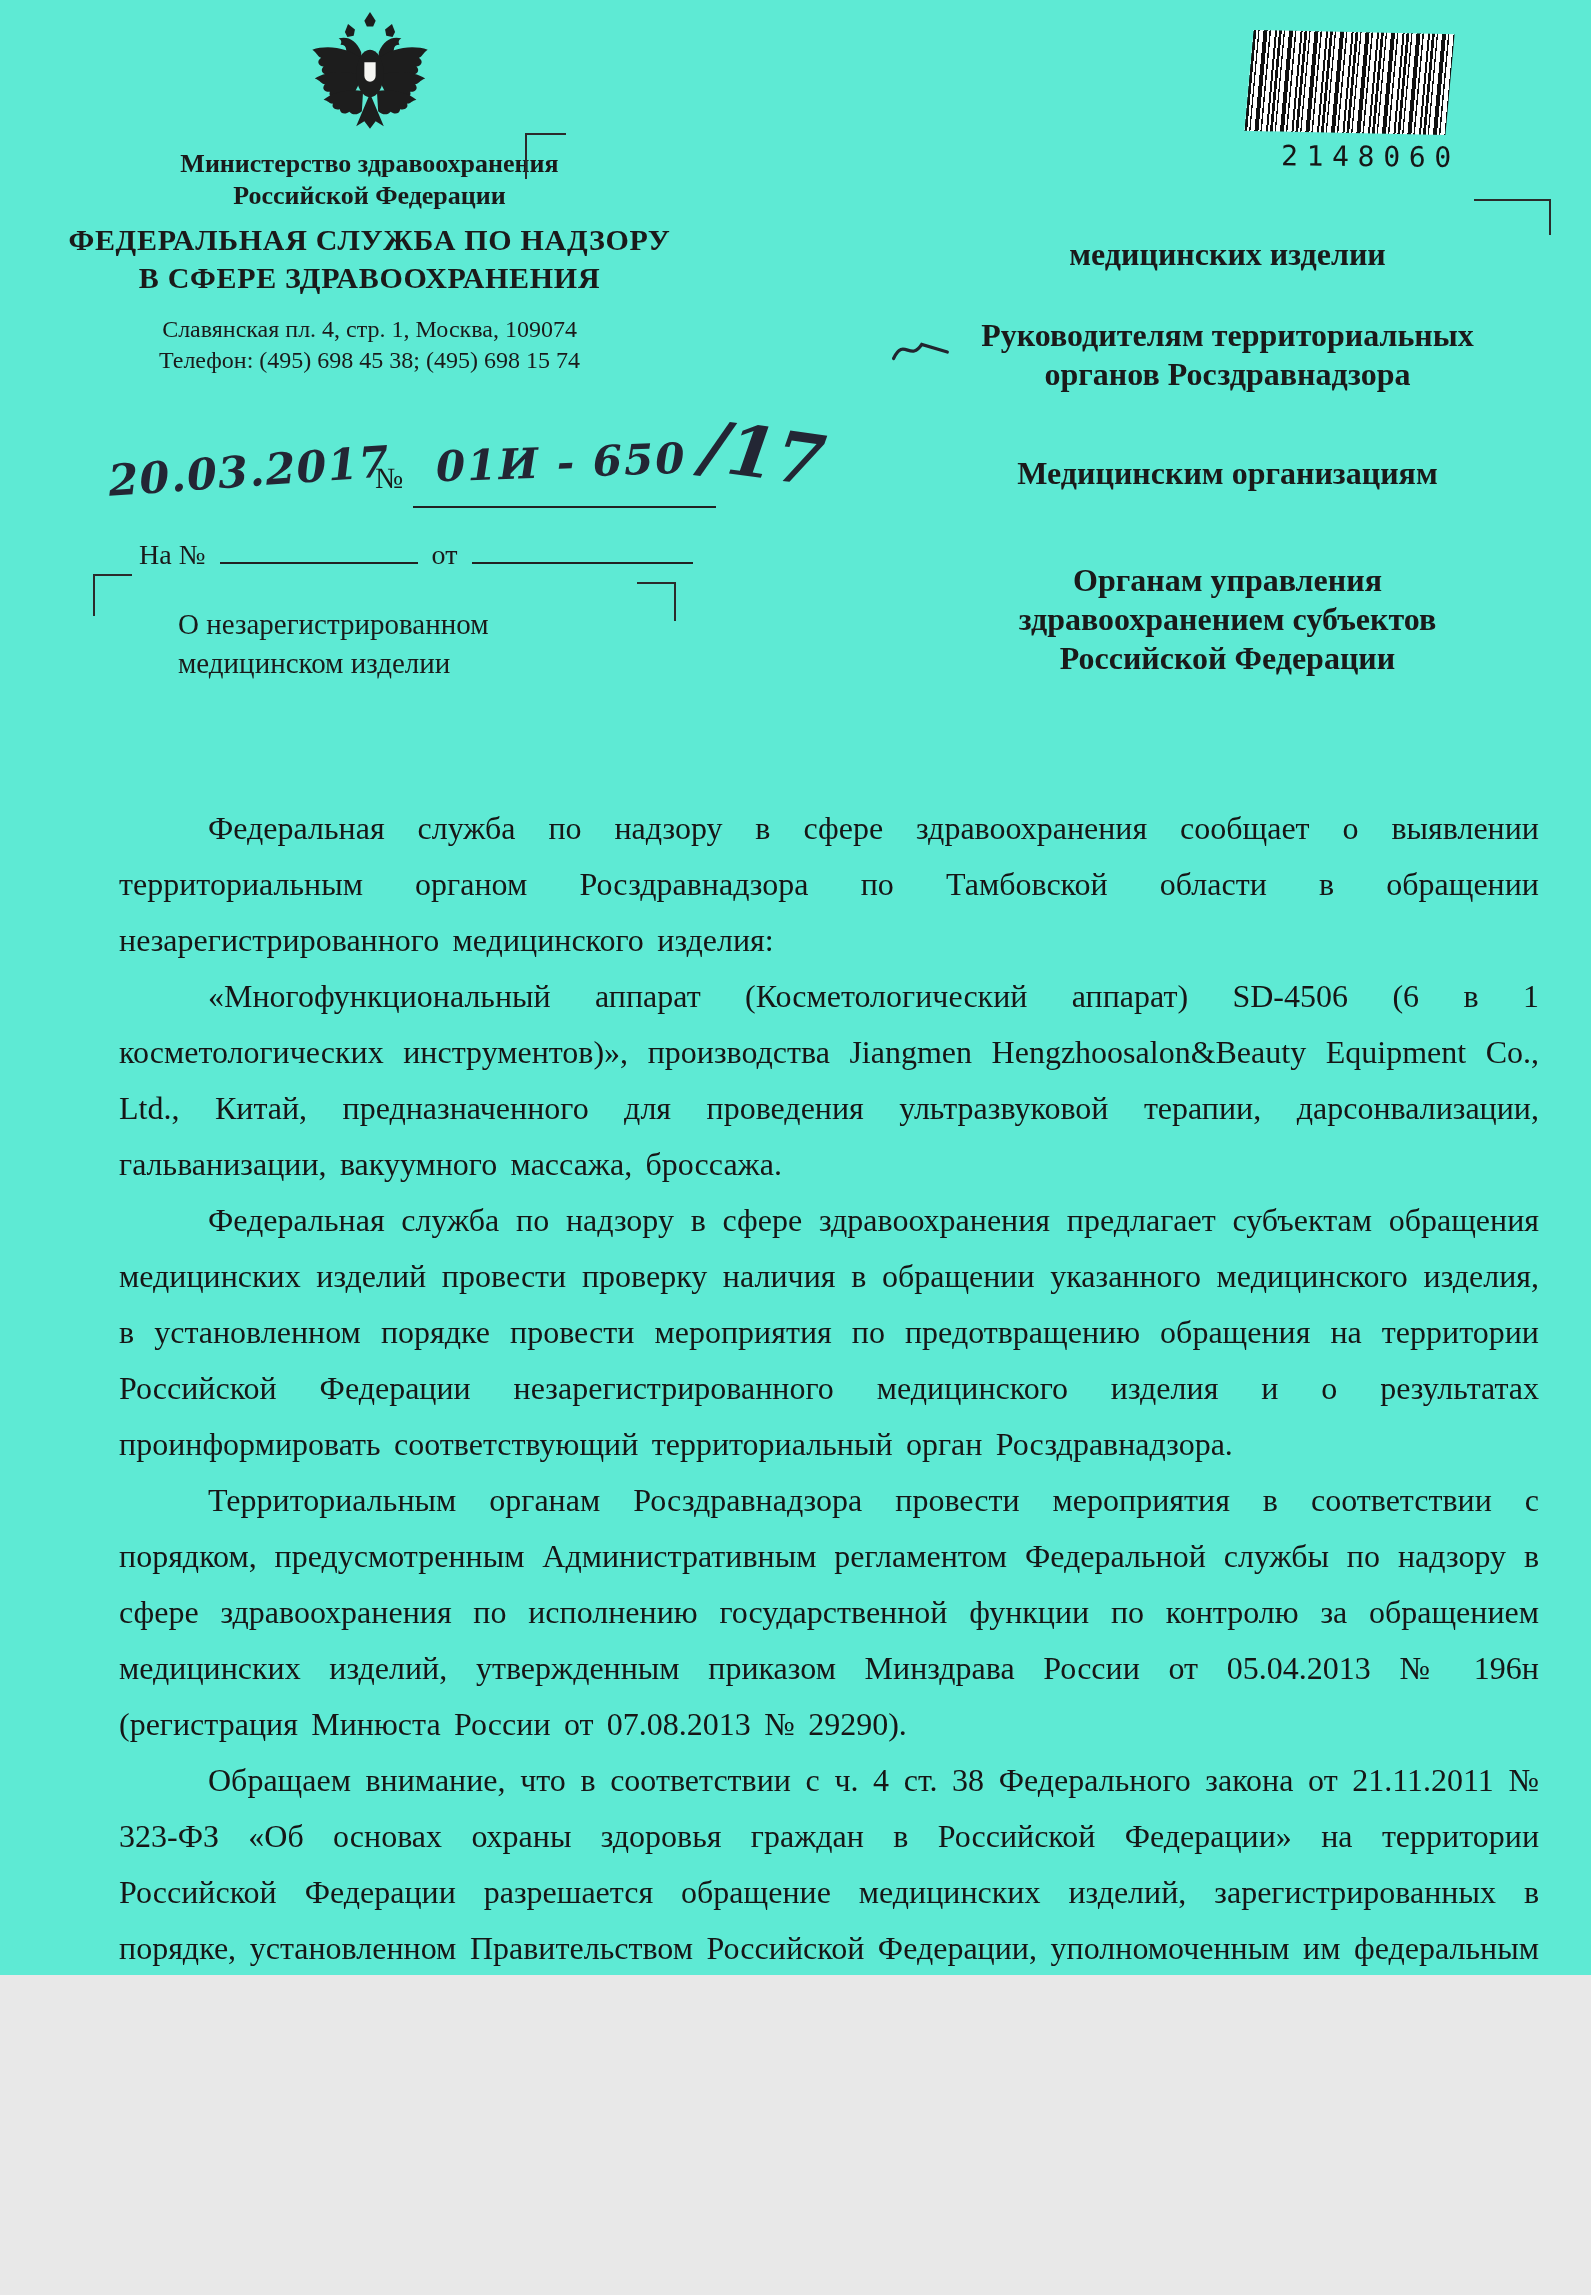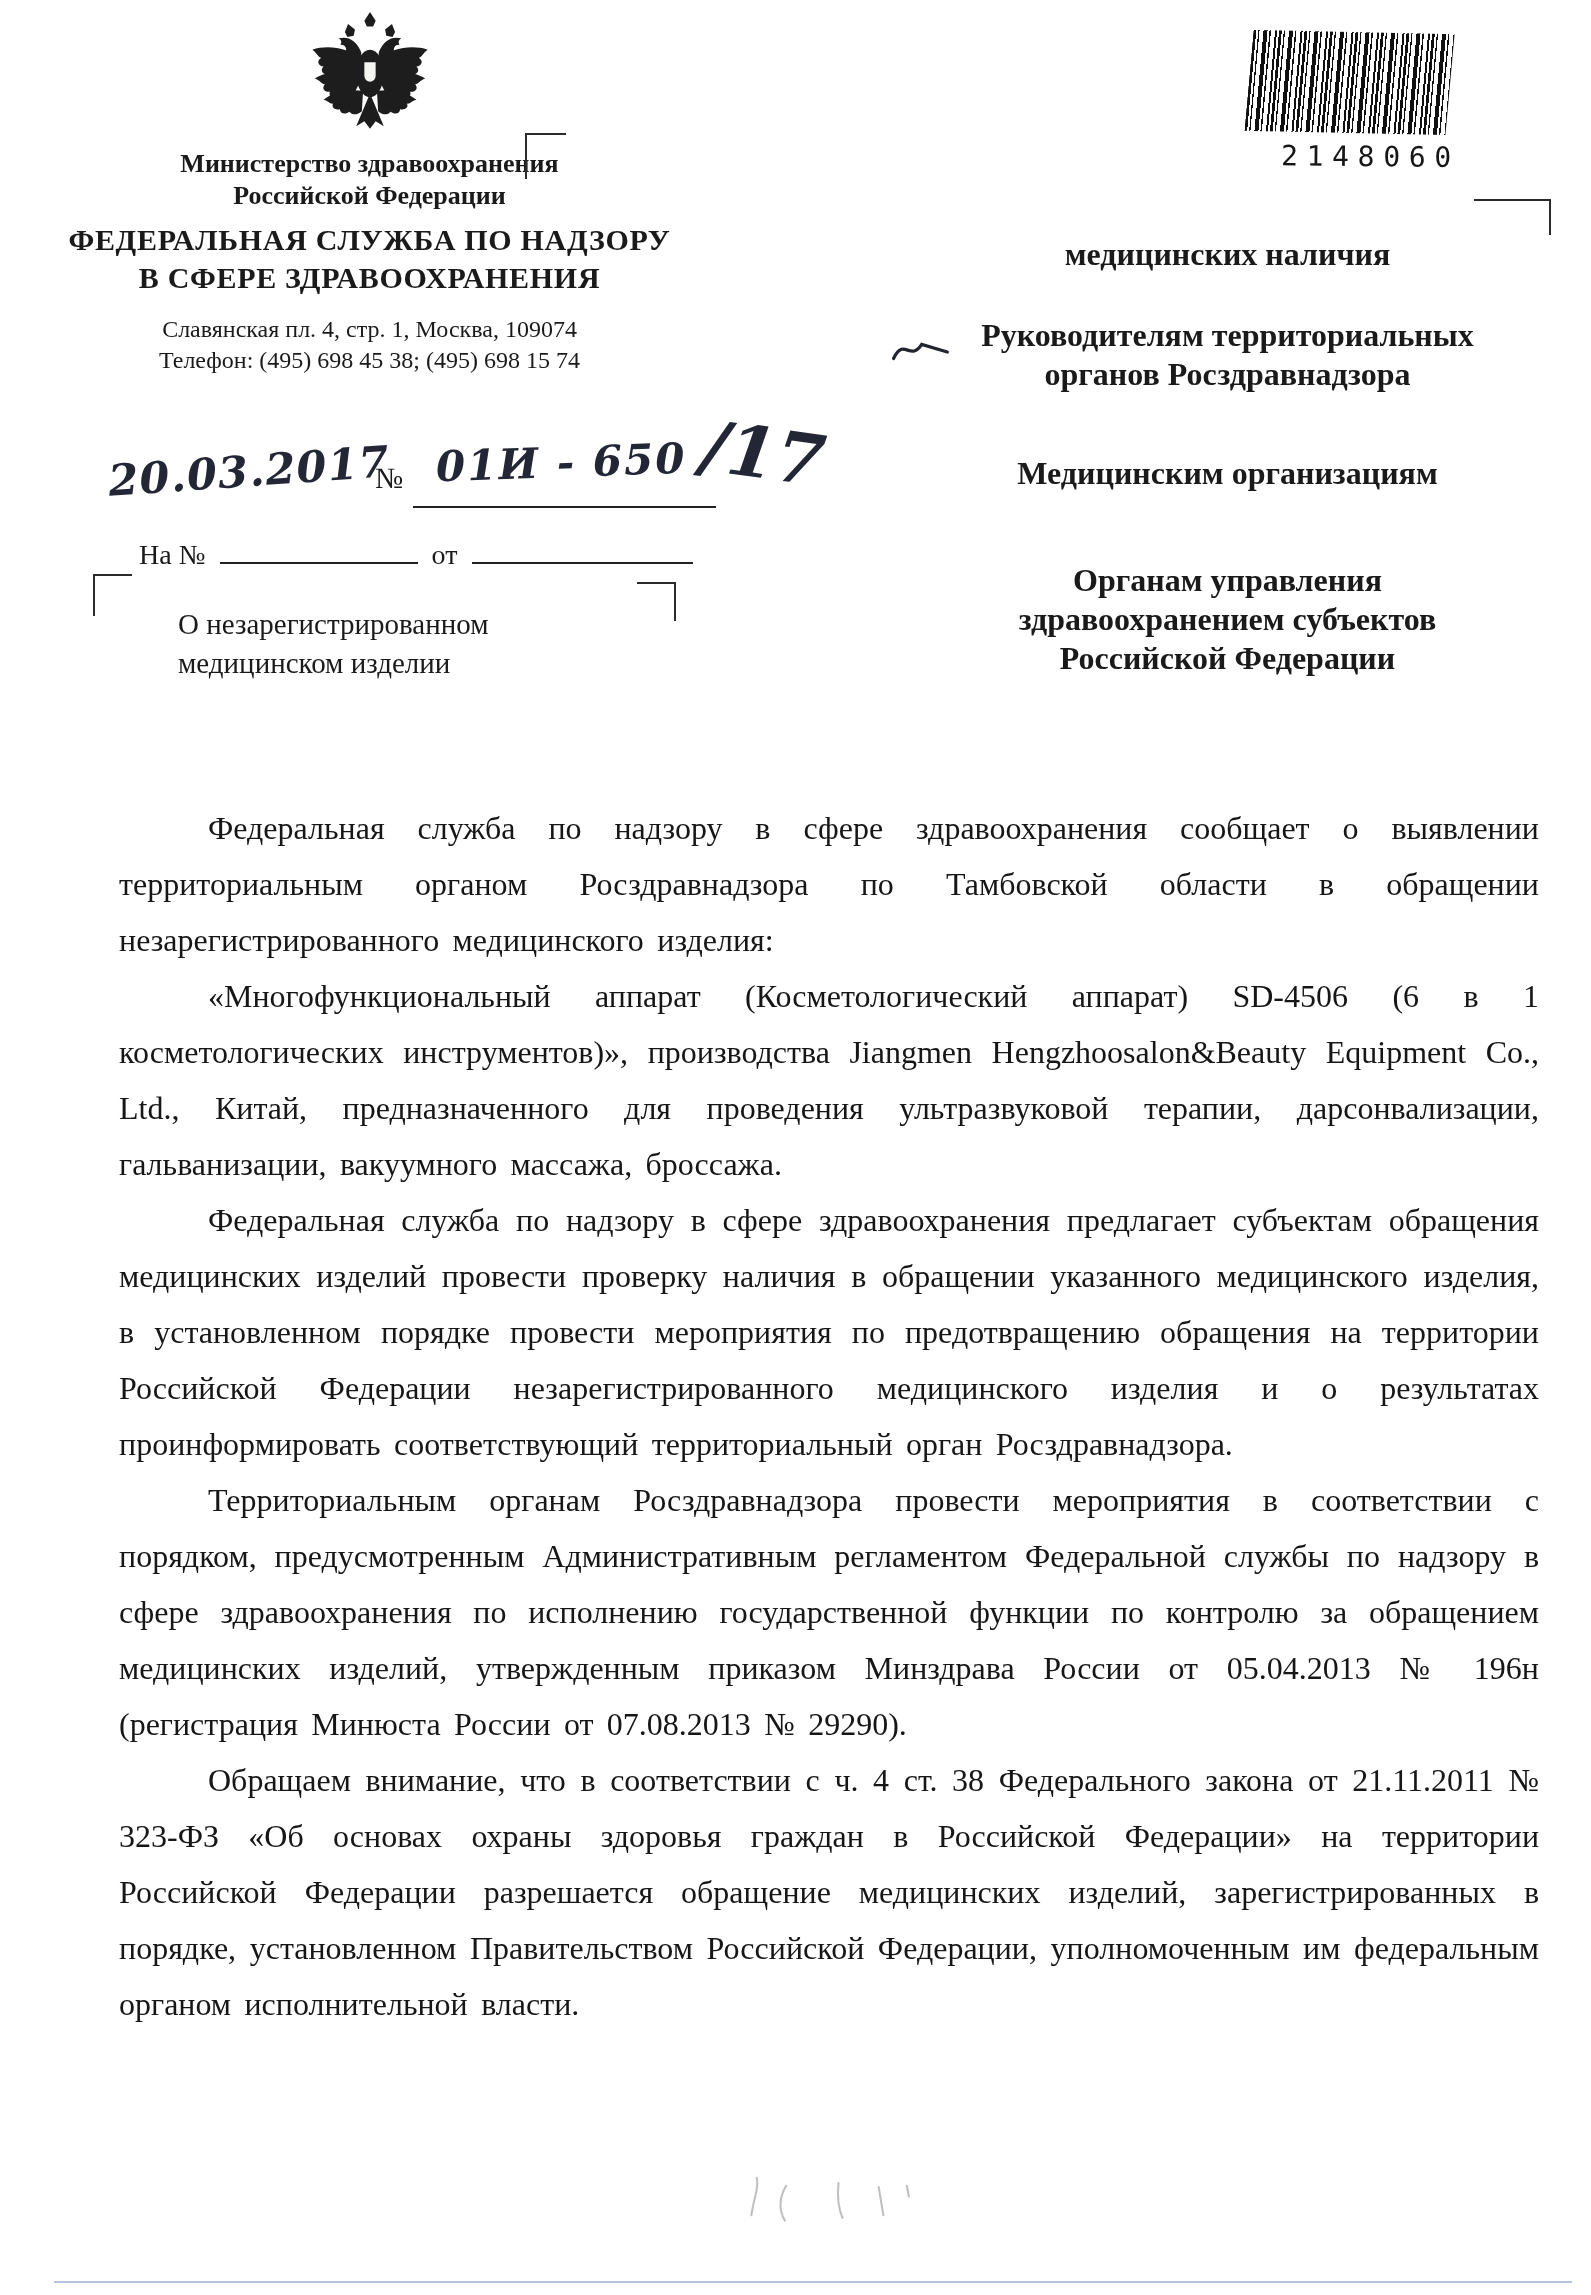--- a/index.html
+++ b/index.html
@@ -1,21 +1,21 @@
 <!DOCTYPE html>
 <html style="font-size:10.7px"><head>
 <meta charset="utf-8">
 <title>Scanned letter</title>
 <style>
   html, body { margin: 0; padding: 0; background: #e8e8e8; }
   .page {
     position: relative;
     width: 1592px;
-    height: 2295px;
-    background: #ffffff;
+    height: 1975px;
+    background: #5eead4;
     font-family: "Liberation Serif", serif;
     color: #1a1a1a;
     overflow: hidden;
   }
   .abs { position: absolute; }
 
   
   .sender { left: 64px; top: 10px; width: 611px; text-align: center; }
   .emblem svg { display: block; margin: 0 auto; }
   .ministry { margin-top: 10.7px; font-weight: bold; font-size: 26px; line-height: 32px; }
@@ -159,21 +159,21 @@
   </div>
 
   <div class="abs squiggle">
     <svg viewBox="0 0 100 60" width="64" height="39" aria-hidden="true">
       <path d="M4 44 C20 10 30 50 48 22 L88 34" fill="none" stroke="#22252f" stroke-width="5" stroke-linecap="round"></path>
     </svg>
   </div>
 
   <div class="abs recipients">
     <div class="recipient recipient-1">
-      <div>медицинских наличия</div>
+      <div>медицинских изделии</div>
     </div>
     <div class="recipient recipient-2">
       <div>Руководителям территориальных</div>
       <div>органов Росздравнадзора</div>
     </div>
     <div class="recipient recipient-3">
       <div>Медицинским организациям</div>
     </div>
     <div class="recipient recipient-4">
       <div>Органам управления</div>

